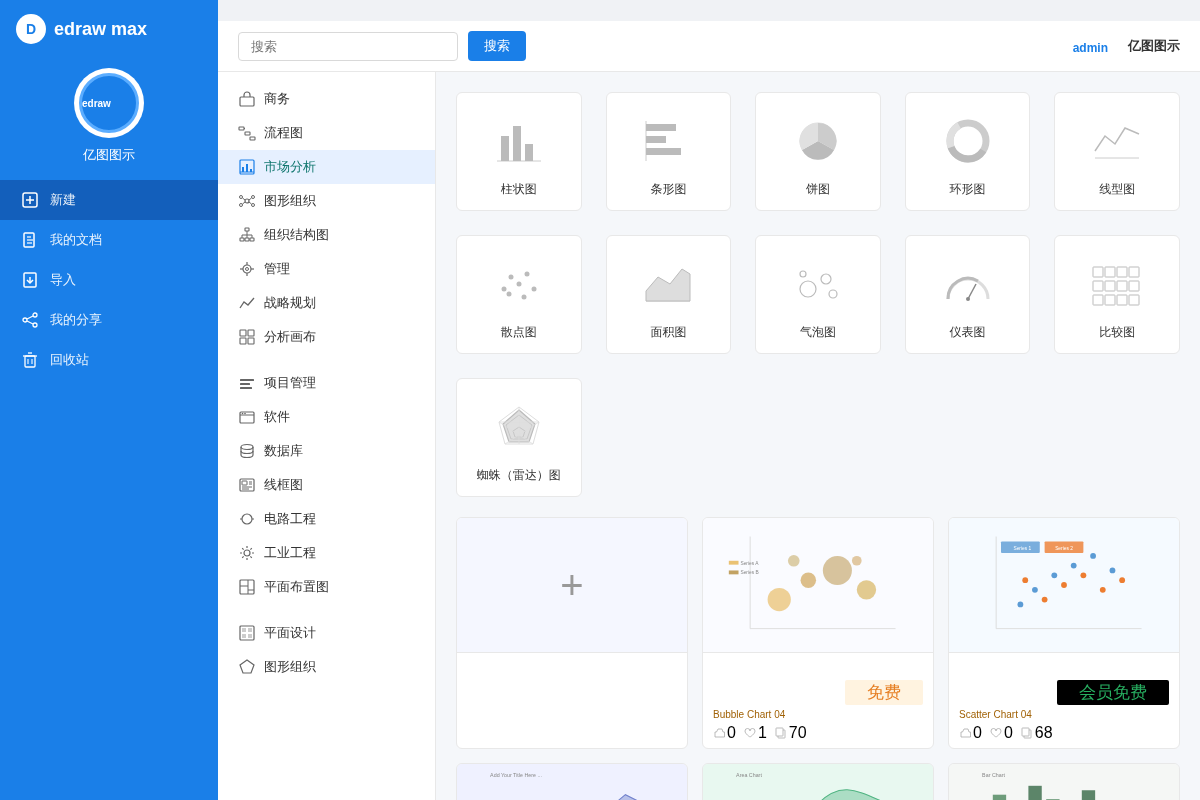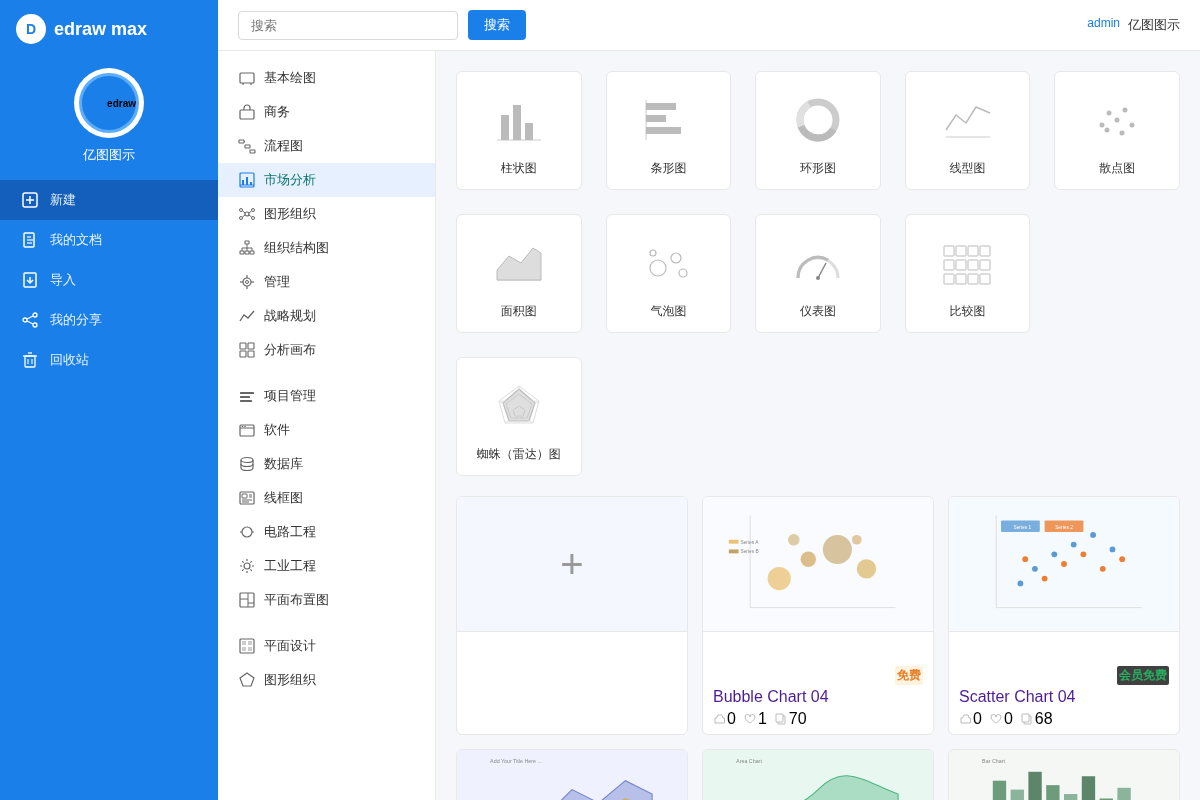--- a/index.html
+++ b/index.html
@@ -29,22 +29,22 @@
       display: flex; flex-direction: column; align-items: center; padding: 10px 0 16px;
     }
     .sidebar-avatar {
       width: 70px; height: 70px; border-radius: 50%; background: white;
       display: flex; align-items: center; justify-content: center;
       margin-bottom: 8px;
     }
     .sidebar-avatar-inner {
       width: 60px; height: 60px; border-radius: 50%; background: #1a7fe8;
       border: 3px solid #5badff;
-      display: flex; align-items: center; justify-content: flex-end;
-      color: #000000; font-size: 13px; font-weight: bold;
+      display: flex; align-items: center; justify-content: flex-start;
+      color: #ffffff; font-size: 13px; font-weight: bold;
     }
     .sidebar-username { color: white; font-size: 13px; }
 
     .sidebar-nav-item {
       display: flex; align-items: center; gap: 10px; padding: 10px 20px;
       color: rgba(255,255,255,0.9); font-size: 13px; cursor: pointer;
     }
     .sidebar-nav-item.active { background: rgba(0,0,50,0.25); }
     .sidebar-nav-icon { width: 20px; height: 20px; display: flex; align-items: center; justify-content: center; color: white; font-size: 16px; }
 
@@ -59,42 +59,43 @@
 
     
     .topbar {
       background: white;
       display: flex;
       align-items: center;
       padding: 10px 20px;
       gap: 10px;
       border-bottom: 1px solid #e8e8e8;
       flex-shrink: 0;
+      margin-top: 21px;
     }
     .search-input {
       border: 1px solid #d9d9d9;
       border-radius: 4px;
       padding: 6px 12px;
       font-size: 13px;
       width: 220px;
       outline: none;
     }
     .search-btn {
       background: #1a7fe8;
       color: white;
       border: none;
       border-radius: 4px;
       padding: 6px 16px;
       font-size: 13px;
       cursor: pointer;
     }
     .topbar-right {
       margin-left: auto;
-      display: flex; align-items: flex-start; gap: 8px;
-      font-size: 13px; color: #333;
+      display: flex; align-items: flex-end; gap: 20px;
+      font-size: 13px; color: #333; font-weight: bold;
     }
     .topbar-user { color: #1a7fe8; font-size: 12px; }
 
     
     .content-wrapper {
       display: flex;
       flex: 1;
       overflow: hidden;
     }
 
@@ -166,30 +167,30 @@
       background: #f0f5ff;
       display: flex; align-items: center; justify-content: center;
       border-bottom: 1px solid #e8e8e8;
     }
     .template-new-btn {
       font-size: 40px; color: #999;
     }
     .template-info {
       padding: 8px 10px 6px;
     }
-    .template-title { font-size: 16px; color: #4c1d95; margin-bottom: 4px; margin-top: 48px; }
+    .template-title { font-size: 10px; color: #a16207; margin-bottom: 4px; margin-top: 48px; }
     .template-meta {
       display: flex; align-items: center; justify-content: space-between;
       font-size: 11px; color: #999;
     }
     .template-badge {
-      font-size: 12px; padding: 1px 2px; border-radius: 2px;
-      background: #fff3e0; color: #e67e22; font-weight: bold;
-    }
-    .template-badge.member { background: #404040; color: #27ae60; text-align: center; }
+      font-size: 17px; padding: 1px 22px; border-radius: 2px;
+      background: #fff3e0; color: #e67e22;
+    }
+    .template-badge.member { background: #000000; color: #27ae60; }
     .template-stats { display: flex; gap: 8px; align-items: center; }
     .template-stat { display: flex; gap: 2px; align-items: center; }
 
     
     svg.chart-svg { width: 60px; height: 50px; }
 
     .scrollbar-thin::-webkit-scrollbar { width: 4px; }
     .scrollbar-thin::-webkit-scrollbar-thumb { background: #ccc; border-radius: 2px; }
   </style>
 </head>
@@ -280,30 +281,20 @@
     <div class="topbar-right">
       <span class="topbar-user">admin</span>
       <span>亿图图示</span>
     </div>
   </div>
 
   <div class="content-wrapper">
 
     <div class="category-sidebar scrollbar-thin">
 
-      <div class="cat-item">
-        <span class="cat-icon">
-          <svg width="18" height="18" viewBox="0 0 18 18" fill="none">
-            <rect x="2" y="4" width="14" height="10" rx="1" stroke="#666" stroke-width="1.2" fill="none"></rect>
-            <line x1="5" y1="14" x2="5" y2="16" stroke="#666" stroke-width="1.2"></line>
-            <line x1="13" y1="14" x2="13" y2="16" stroke="#666" stroke-width="1.2"></line>
-          </svg>
-        </span>
-        <span>基本绘图</span>
-      </div>
 
       <div class="cat-item">
         <span class="cat-icon">
           <svg width="18" height="18" viewBox="0 0 18 18" fill="none">
             <rect x="2" y="7" width="14" height="9" rx="1" stroke="#666" stroke-width="1.2" fill="none"></rect>
             <path d="M6 7V5a3 3 0 016 0v2" stroke="#666" stroke-width="1.2" fill="none"></path>
           </svg>
         </span>
         <span>商务</span>
       </div>
@@ -533,20 +524,31 @@
             <svg class="chart-svg" viewBox="0 0 60 50">
               <line x1="8" y1="5" x2="8" y2="45" stroke="#ccc" stroke-width="1"></line>
               <rect x="8" y="8" width="30" height="7" fill="#bbb"></rect>
               <rect x="8" y="20" width="20" height="7" fill="#bbb"></rect>
               <rect x="8" y="32" width="35" height="7" fill="#bbb"></rect>
             </svg>
           </div>
           <span class="chart-label">条形图</span>
         </div>
 
+        <div class="chart-card">
+          <div class="chart-icon-area">
+            <svg class="chart-svg" viewBox="0 0 60 50">
+              <circle cx="30" cy="25" r="18" fill="none" stroke="#ddd" stroke-width="1"></circle>
+              <path d="M30,25 L30,7 A18,18 0 0,1 46,34 Z" fill="#ccc"></path>
+              <path d="M30,25 L46,34 A18,18 0 0,1 14,34 Z" fill="#bbb"></path>
+              <path d="M30,25 L14,34 A18,18 0 0,1 30,7 Z" fill="#e0e0e0"></path>
+            </svg>
+          </div>
+          <span class="chart-label">饼图</span>
+        </div>
 
         <div class="chart-card">
           <div class="chart-icon-area">
             <svg class="chart-svg" viewBox="0 0 60 50">
               <circle cx="30" cy="25" r="18" fill="none" stroke="#ccc" stroke-width="7"></circle>
               <circle cx="30" cy="25" r="18" fill="none" stroke="#bbb" stroke-width="7" stroke-dasharray="40 80" stroke-dashoffset="-10"></circle>
               <circle cx="30" cy="25" r="18" fill="none" stroke="#e0e0e0" stroke-width="7" stroke-dasharray="25 95" stroke-dashoffset="-50"></circle>
             </svg>
           </div>
           <span class="chart-label">环形图</span>

